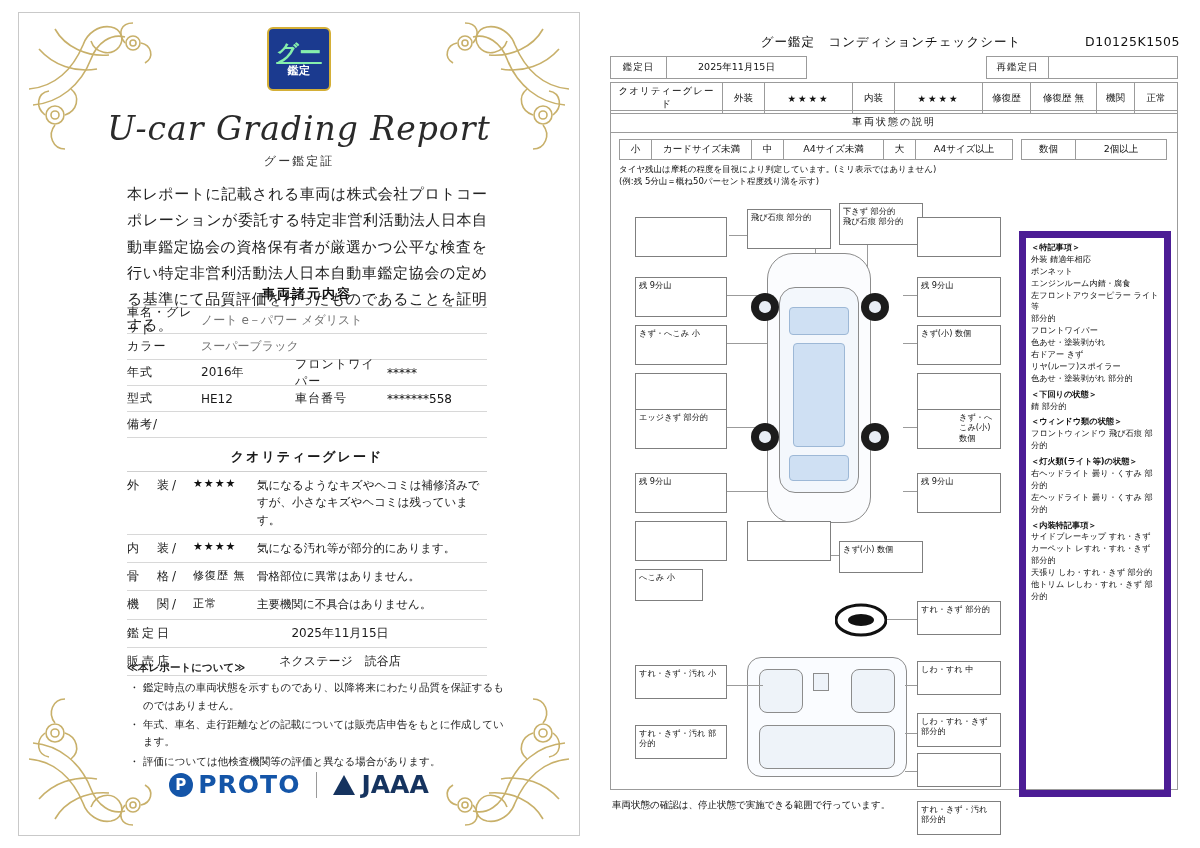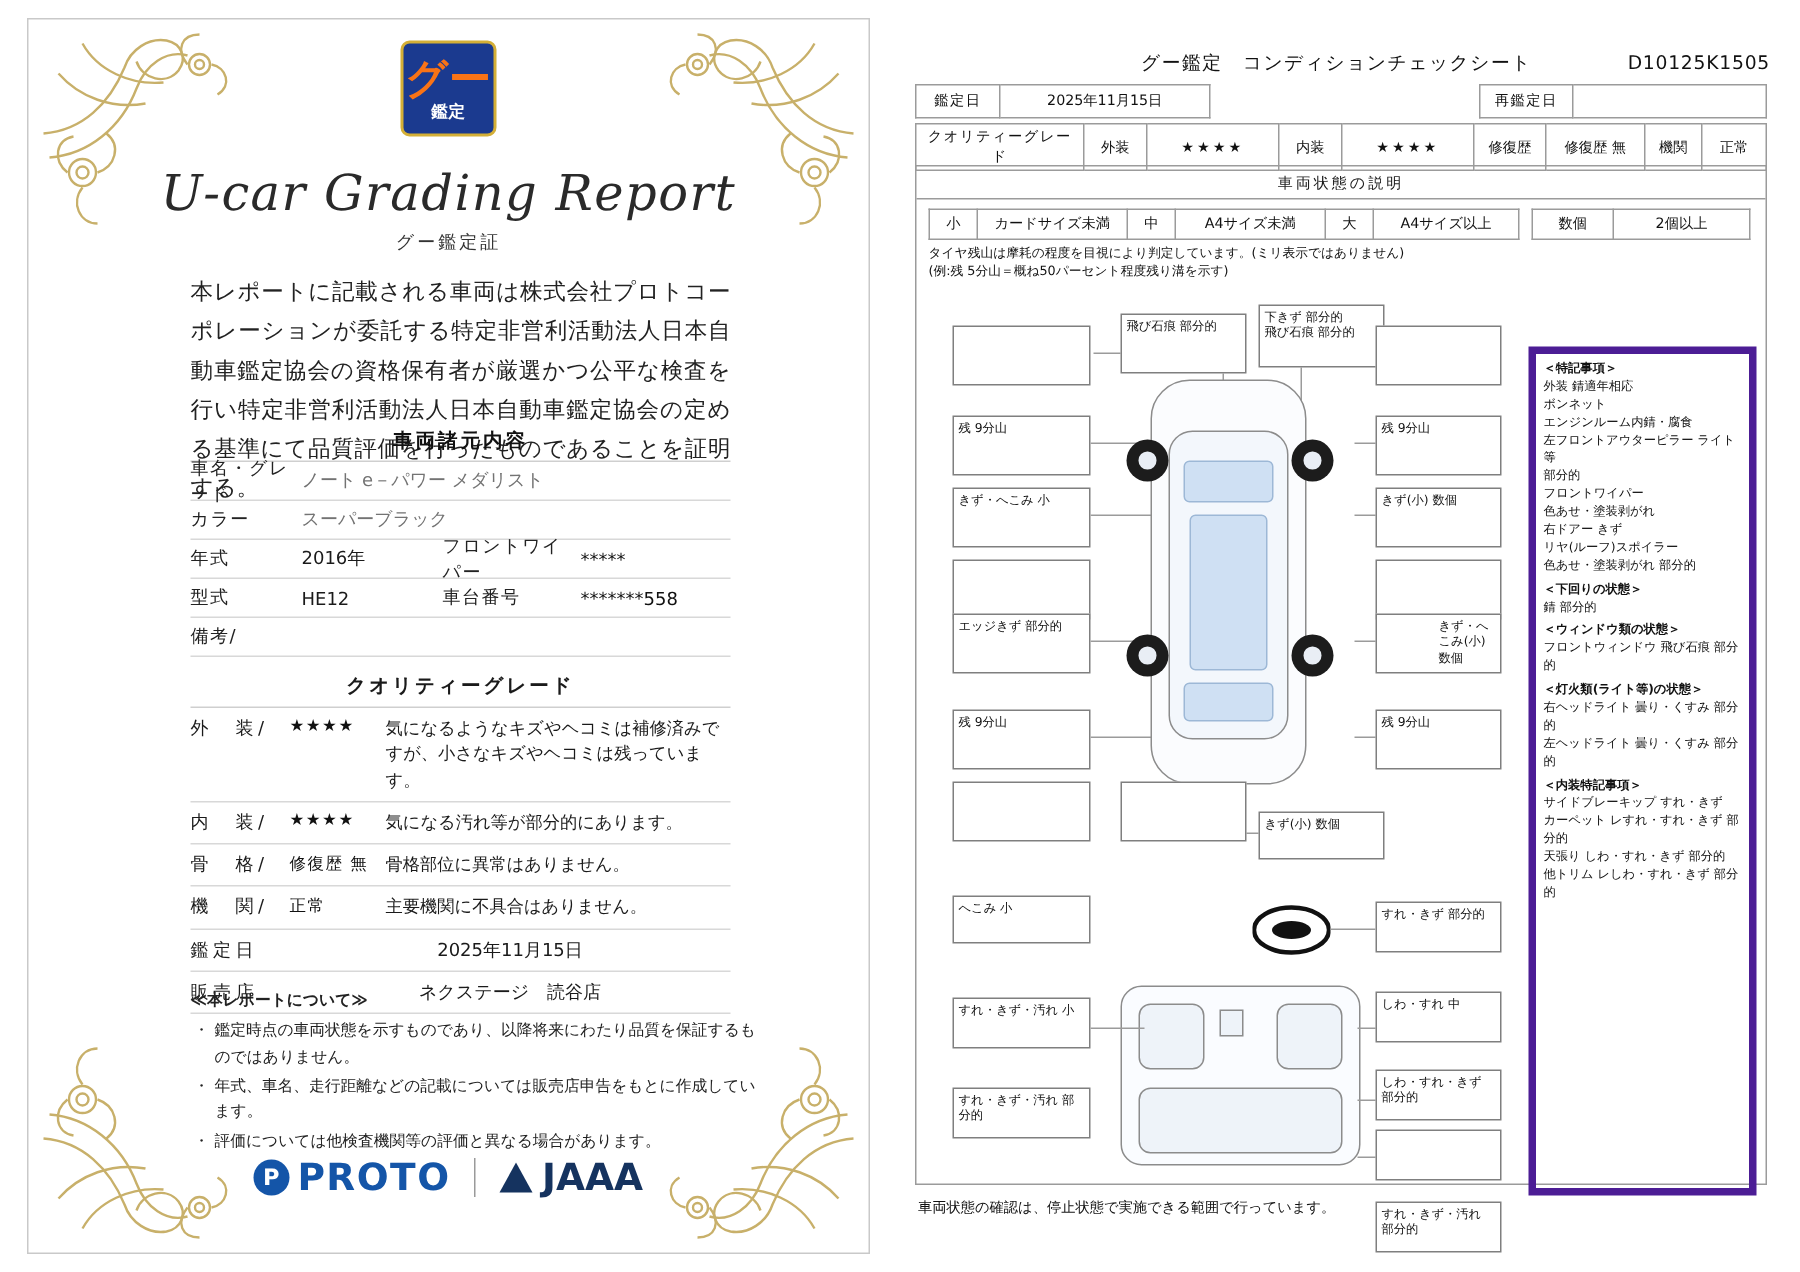--- a/index.html
+++ b/index.html
@@ -40,21 +40,21 @@
     width: 64px; height: 64px;
     background: #1b3a8f;
     border: 2px solid #d4af37;
     border-radius: 6px;
     color: #ffd24a;
     display: flex; flex-direction: column;
     align-items: center; justify-content: center;
     font-size: 13px; font-weight: bold; line-height: 1.15;
     letter-spacing: 0.5px;
   }
-  .goo-logo .g1 { font-size: 28px; color: #f97316; }
+  .goo-logo .g1 { font-size: 22px; color: #86efac; text-decoration: underline; }
   .goo-logo .g2 { font-size: 11px; color: #ffffff; }
 
   .title-main {
     position: absolute; top: 96px; left: 0; right: 0;
     text-align: center;
     font-family: "DejaVu Serif", "Liberation Serif", serif;
     font-style: italic;
     font-size: 33px;
     color: #2a2a2a;
     letter-spacing: 1px;
@@ -217,21 +217,21 @@
     display: flex; align-items: center; justify-content: center;
   }
   .tire::after {
     content: ""; width: 42%; height: 42%; border-radius: 50%; background: #e9eef5;
   }
   .wheelsvg { position: absolute; }
 
   .notes-right {
     position: absolute; right: 6px; top: 120px;
     width: 152px; height: 566px;
-    border: 5px solid #4c1d95;
+    border: 7px solid #4c1d95;
     padding: 4px 5px;
     font-size: 8.2px; line-height: 1.45; color: #111;
   }
   .notes-right .nsec { font-weight: bold; margin-top: 4px; }
   .notes-right .nsec:first-child { margin-top: 0; }
 
   .footnote {
     position: absolute; left: 6px; bottom: 6px;
     font-size: 9.5px; color: #111;
   }
@@ -516,21 +516,21 @@
 
         <div class="bx" style="left:18px;  top:214px; width:92px; height:40px;">エッジきず 部分的</div>
         <div class="bx" style="left:300px; top:214px; width:84px; height:40px;padding-left:41px;">きず・へこみ(小) 数個</div>
 
         <div class="bx" style="left:18px;  top:278px; width:92px; height:40px;">残 9分山</div>
         <div class="bx" style="left:300px; top:278px; width:84px; height:40px;">残 9分山</div>
 
         <div class="bx" style="left:18px;  top:326px; width:92px; height:40px;"></div>
         <div class="bx" style="left:130px; top:326px; width:84px; height:40px;"></div>
 
-        <div class="bx" style="left:18px;  top:374px; width:92px; height:32px;margin-top:28px;">へこみ 小</div>
+        <div class="bx" style="left:18px;  top:374px; width:68px; height:32px;">へこみ 小</div>
         <div class="bx" style="left:222px; top:346px; width:84px; height:32px;">きず(小) 数個</div>
 
         <svg class="wheelsvg" style="left:218px; top:408px; width:52px; height:34px;" viewBox="0 0 52 34">
           <ellipse cx="26" cy="17" rx="25" ry="15" fill="none" stroke="#111" stroke-width="3"></ellipse>
           <ellipse cx="26" cy="17" rx="13" ry="6" fill="#111"></ellipse>
         </svg>
         <div class="leader" style="left:270px; top:424px; width:30px; height:1px;"></div>
 
         <div class="carbody" style="left:130px; top:462px; width:160px; height:120px; border-radius:14px; background:#fafcff;"></div>
         <div class="carbody" style="left:142px; top:474px; width:44px; height:44px; border-radius:8px; background:#eef3f9;"></div>

